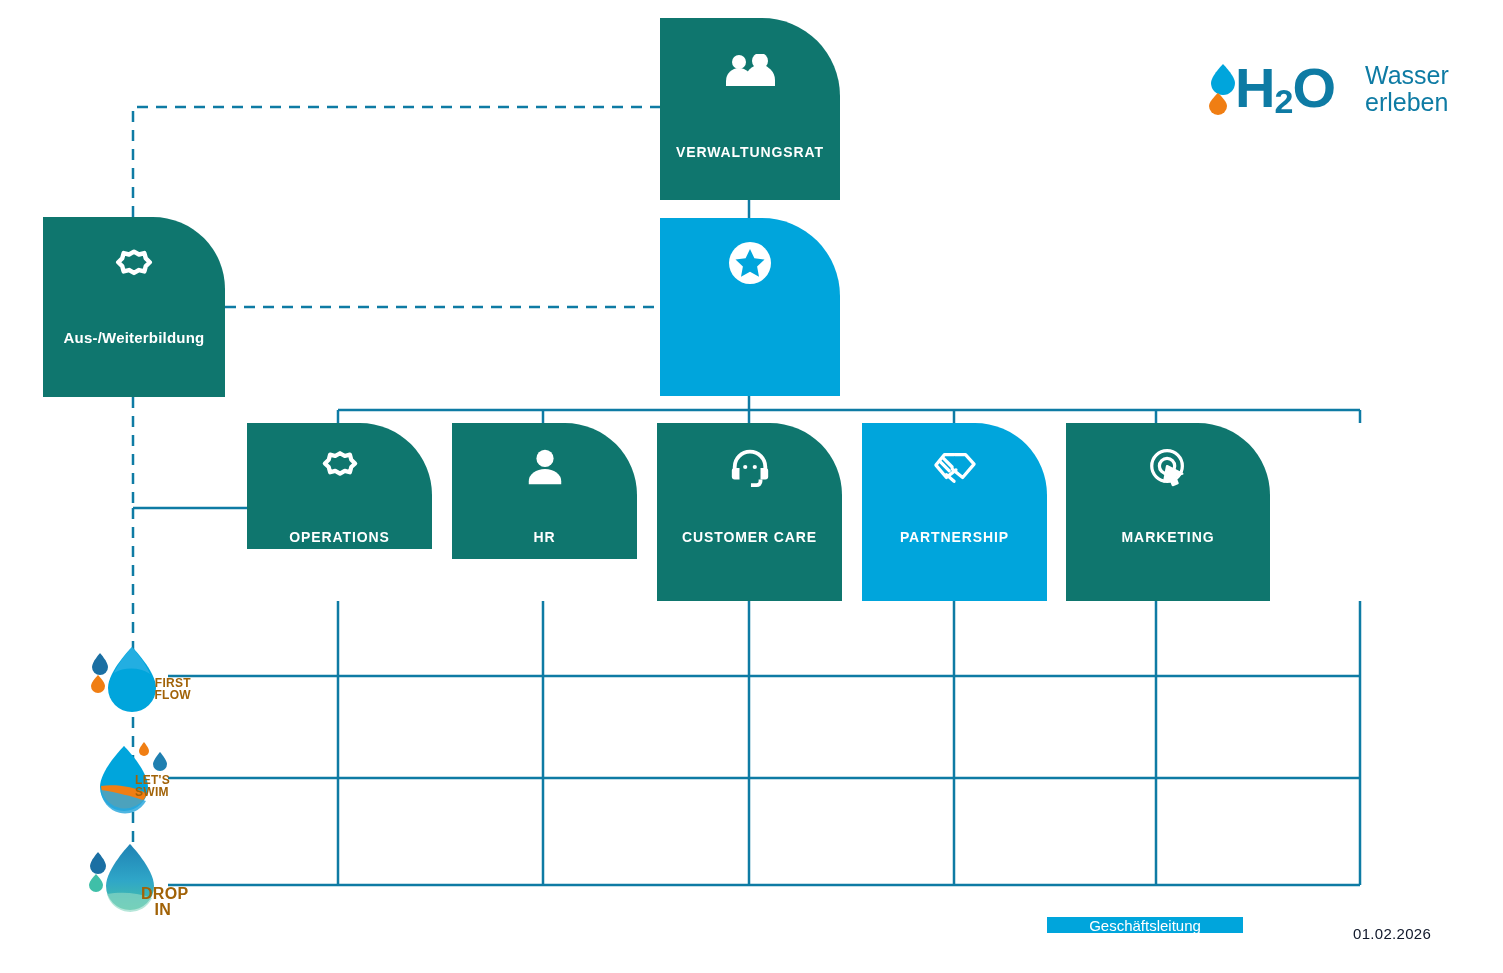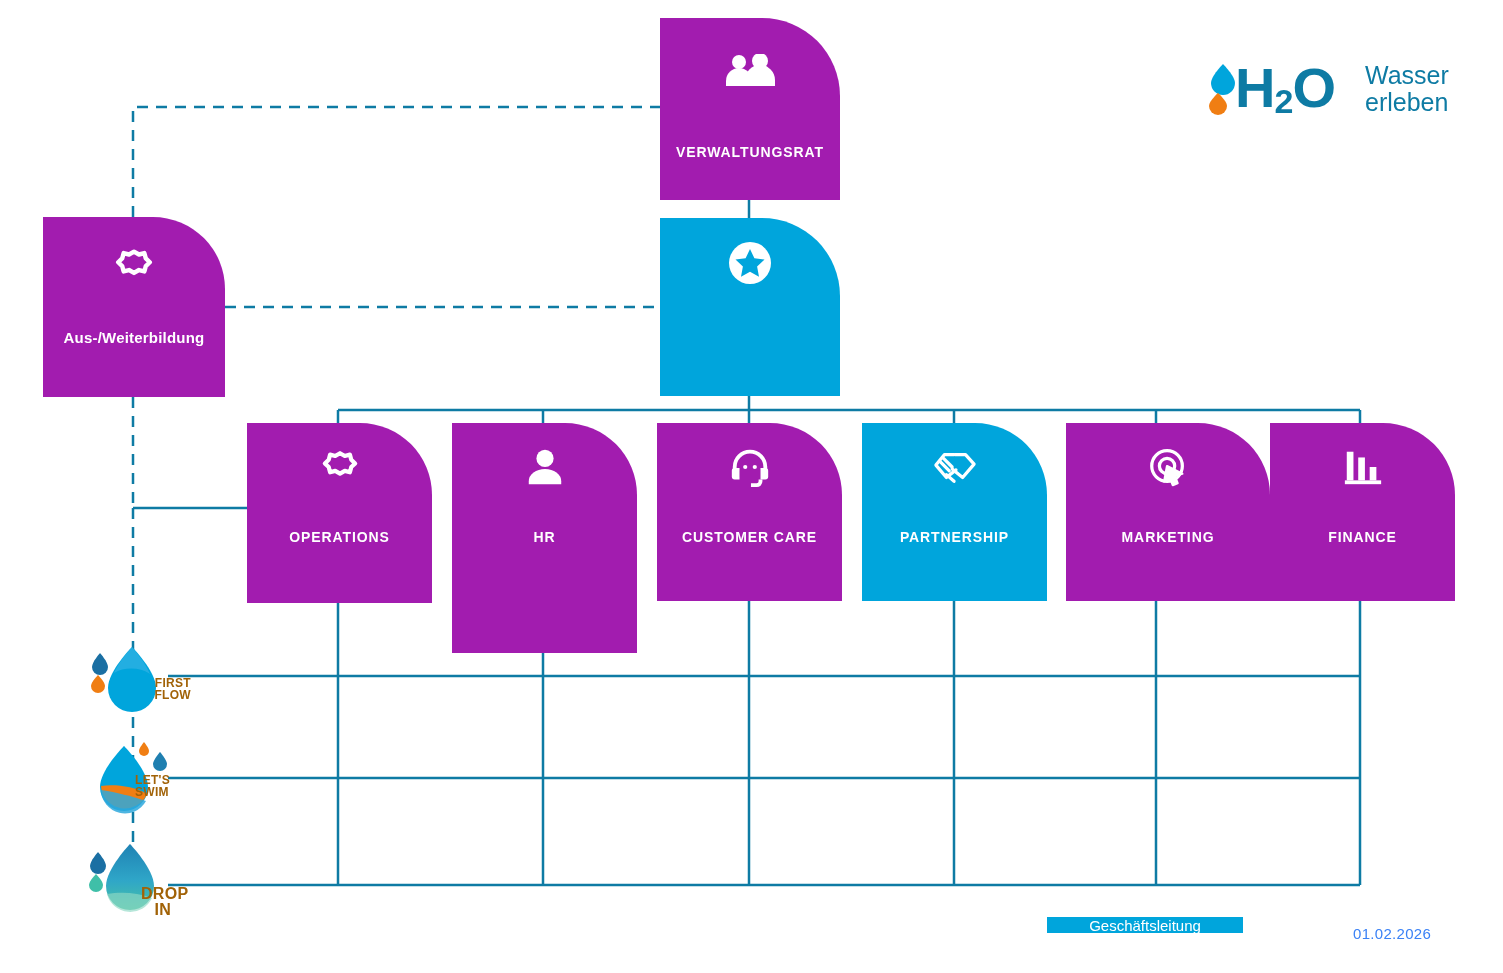--- a/index.html
+++ b/index.html
@@ -14,21 +14,21 @@
   #wires{position:absolute;left:0;top:0;width:1503px;height:973px;pointer-events:none;}
 
   
   .node{
     position:absolute;
     box-sizing:border-box;
     color:#ffffff;
     display:flex;flex-direction:column;align-items:center;
     overflow:hidden;
   }
-  .node.dark{background:#a21caf;}
+  .node.dark{background:#0f766e;}
   .node.light{background:#00A5DC;padding-left:35px;}
   
   .node.leaf{border-top-right-radius:78px;}
 
   .node .ic{
     position:absolute;left:0;right:0;
     display:flex;align-items:center;justify-content:center;
   }
   .node .lbl{
     position:absolute;left:6px;right:6px;
@@ -61,21 +61,21 @@
 
   
   #legend{
     position:absolute;left:1047px;top:917px;width:196px;height:16px;
     background:#00A5DC;color:#ffffff;
     display:flex;align-items:center;justify-content:center;
     font-size:15px;
   }
   #stamp{
     position:absolute;left:1353px;top:925px;
-    color:#3b82f6;font-size:15px;font-weight:400;letter-spacing:.3px;
+    color:#0f172a;font-size:15px;font-weight:400;letter-spacing:.3px;
   }
 </style>
 </head>
 <body>
 
 <div id="stage">
 
   <svg id="wires" viewBox="0 0 1503 973" width="1503" height="973">
     <g fill="none" stroke="#0E7BA4" stroke-width="2.5">
 
@@ -153,30 +153,30 @@
 
   <div class="node dark leaf" style="left:43px;top:217px;width:182px;height:180px;border-top-right-radius:72px;padding-left:13px;">
     <div class="ic" style="top:26px;height:46px;">
       <svg width="46" height="46" viewBox="0 0 48 48" fill="none" stroke="#fff" stroke-width="4.6" stroke-linejoin="round">
         <path d="M24 9 l5.2 3.0 5.6 -1.5 1.5 5.6 4.2 4.0 -4.2 4.0 -1.5 5.6 -5.6 -1.5 -5.2 3.0 -5.2 -3.0 -5.6 1.5 -1.5 -5.6 -4.2 -4.0 4.2 -4.0 1.5 -5.6 5.6 1.5 Z"></path>
       </svg>
     </div>
     <div class="lbl" style="top:112px;font-size:15px;letter-spacing:.2px;">Aus-/Weiterbildung</div>
   </div>
 
-  <div class="node dark leaf" style="left:247px;top:423px;width:185px;height:180px;border-top-right-radius:72px;">
+  <div class="node dark leaf" style="left:247px;top:423px;width:185px;height:126px;border-top-right-radius:72px;">
     <div class="ic" style="top:22px;height:44px;">
       <svg width="44" height="44" viewBox="0 0 48 48" fill="none" stroke="#fff" stroke-width="4.6" stroke-linejoin="round">
         <path d="M24 9 l5.2 3.0 5.6 -1.5 1.5 5.6 4.2 4.0 -4.2 4.0 -1.5 5.6 -5.6 -1.5 -5.2 3.0 -5.2 -3.0 -5.6 1.5 -1.5 -5.6 -4.2 -4.0 4.2 -4.0 1.5 -5.6 5.6 1.5 Z"></path>
       </svg>
     </div>
     <div class="lbl" style="top:106px;font-size:14px;">OPERATIONS</div>
   </div>
 
-  <div class="node dark leaf" style="left:452px;top:423px;width:185px;height:230px;border-top-right-radius:72px;">
+  <div class="node dark leaf" style="left:452px;top:423px;width:185px;height:136px;border-top-right-radius:72px;">
     <div class="ic" style="top:22px;height:44px;">
       <svg width="42" height="42" viewBox="0 0 44 44" fill="#fff">
         <circle cx="22" cy="13" r="9"></circle>
         <path d="M5 40 v-3 a17 13 0 0 1 34 0 v3 Z"></path>
       </svg>
     </div>
     <div class="lbl" style="top:106px;font-size:14px;">HR</div>
   </div>
 
   <div class="node dark leaf" style="left:657px;top:423px;width:185px;height:178px;border-top-right-radius:72px;">
@@ -210,31 +210,20 @@
     <div class="ic" style="top:22px;height:44px;">
       <svg width="44" height="44" viewBox="0 0 46 46" fill="none" stroke="#fff" stroke-width="3.4">
         <circle cx="22" cy="22" r="16"></circle>
         <circle cx="22" cy="22" r="8"></circle>
         <path d="M22 22 L38 30 L30 32 L33 40 L28 42 L25 34 L19 38 Z" fill="#fff" stroke="#fff" stroke-width="2.4" stroke-linejoin="round"></path>
       </svg>
     </div>
     <div class="lbl" style="top:106px;font-size:14px;">MARKETING</div>
   </div>
 
-  <div class="node dark leaf" style="left:1270px;top:423px;width:185px;height:178px;border-top-right-radius:72px;">
-    <div class="ic" style="top:22px;height:44px;">
-      <svg width="44" height="42" viewBox="0 0 46 44" fill="#fff">
-        <rect x="6" y="6" width="7" height="30"></rect>
-        <rect x="18" y="12" width="7" height="24"></rect>
-        <rect x="30" y="22" width="7" height="14"></rect>
-        <rect x="4" y="36" width="38" height="4"></rect>
-      </svg>
-    </div>
-    <div class="lbl" style="top:106px;font-size:14px;">FINANCE</div>
-  </div>
 
   <div class="drop" style="left:84px;top:641px;width:84px;height:80px;">
     <svg width="84" height="80" viewBox="0 0 84 80">
       <path d="M16 12 C16 12 8 21 8 26 a8 8 0 0 0 16 0 C24 21 16 12 16 12 Z" fill="#1A6FA3"></path>
       <path d="M14 34 C14 34 7 41 7 45 a7 7 0 0 0 14 0 C21 41 14 34 14 34 Z" fill="#F07E13"></path>
       <path d="M48 6 C48 6 24 30 24 47 a24 24 0 0 0 48 0 C72 30 48 6 48 6 Z" fill="#00A5DC"></path>
       <path d="M48 6 C48 6 36 19 30 32 C40 26 56 26 66 33 C62 22 48 6 48 6 Z" fill="#3FB6E6" opacity="0.55"></path>
     </svg>
     <div class="txt" style="top:36px;left:24px;width:48px;font-size:12px;">
       <div>FIRST</div>

